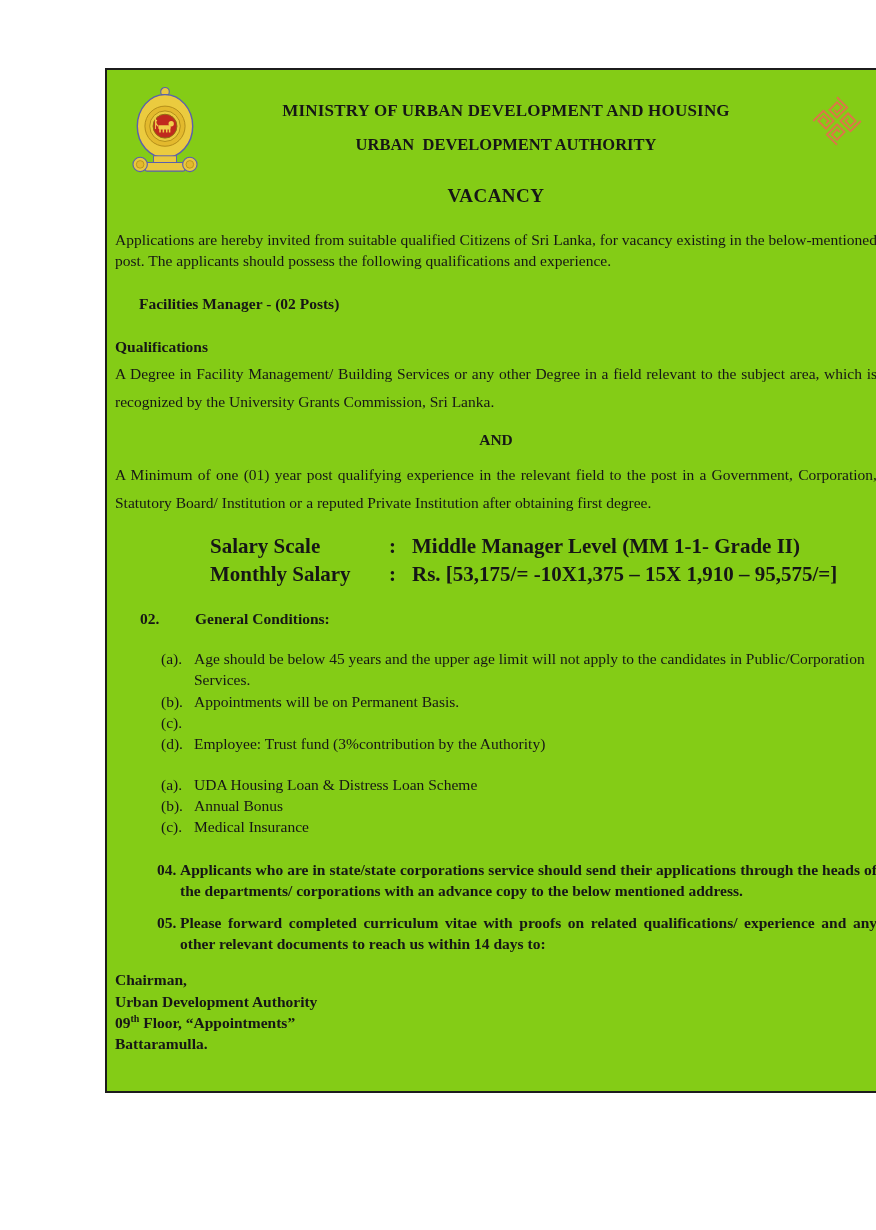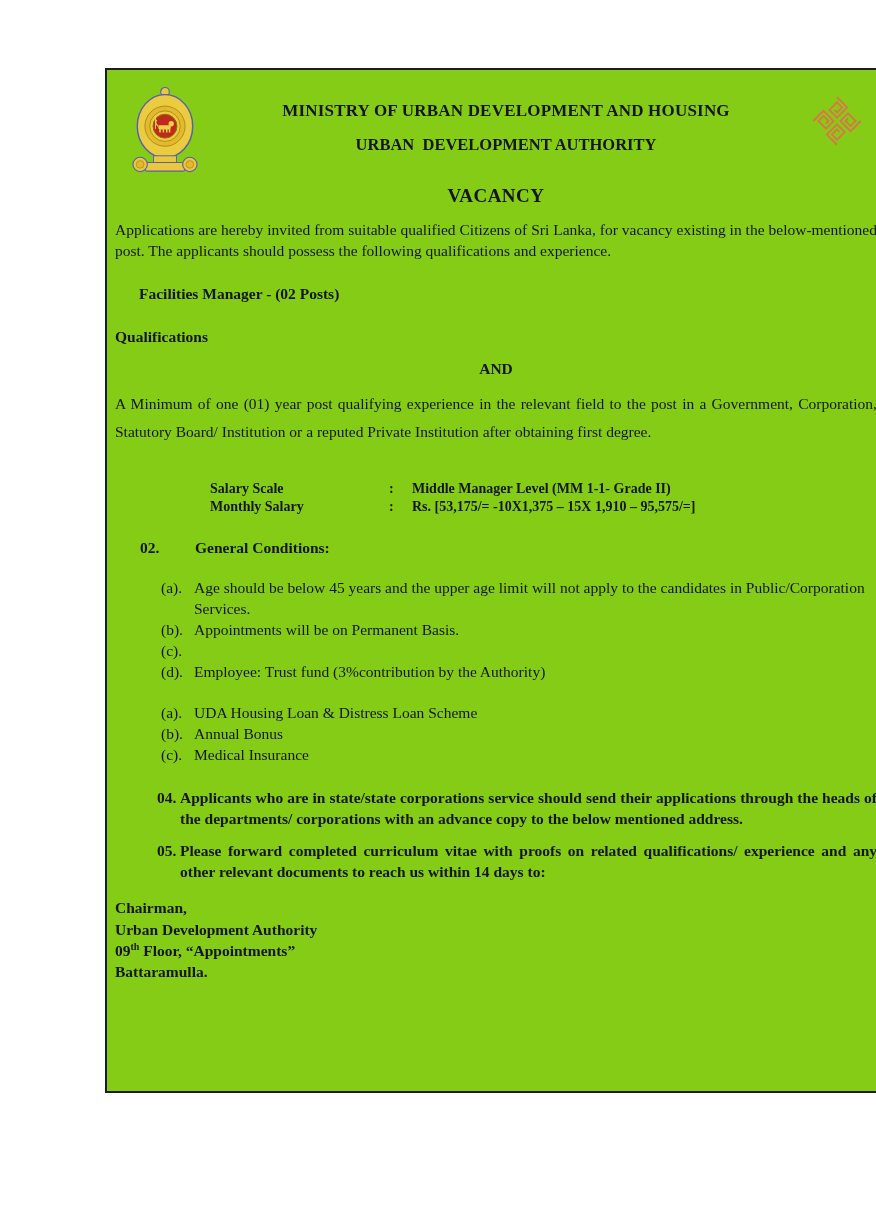--- a/index.html
+++ b/index.html
@@ -56,21 +56,21 @@
     font-size: 19px;
     letter-spacing: 0.5px;
     margin-top: 10px;
   }
   
   .para {
     font-size: 15.5px;
     line-height: 1.36;
   }
   .justified { text-align: justify; }
-  .intro { margin-top: 12px; }
+  .intro { margin-top: 22px; }
   .post-title {
     margin-top: 24px;
     font-weight: bold;
     font-size: 15.5px;
     margin-left: 24px;
   }
   .qual-heading {
     margin-top: 25px;
     font-weight: bold;
     font-size: 15.5px;
@@ -83,24 +83,24 @@
   }
   .and-connector {
     margin-top: 14px;
     text-align: center;
     font-weight: bold;
     font-size: 15.5px;
   }
   .exp-para { margin-top: 12px; }
   
   .salary-table {
-    margin-top: 33px;
+    margin-top: 16px;
     margin-left: 95px;
     font-weight: bold;
-    font-size: 14px;
+    font-size: 21px;
   }
   .salary-row { display: flex; line-height: 1.32; }
   .salary-label { width: 179px; flex: 0 0 179px; }
   .salary-colon { width: 23px; flex: 0 0 23px; }
   .salary-value { flex: 1; }
   
   .section-heading {
     display: flex;
     font-weight: bold;
     font-size: 15.5px;
@@ -191,20 +191,21 @@
       </div>
     </div>
 
     <div class="vacancy-title">VACANCY</div>
 
     <p class="para justified intro">Applications are hereby invited from suitable qualified Citizens of Sri Lanka, for vacancy existing in the below-mentioned post. The applicants should possess the following qualifications and experience.</p>
 
     <p class="post-title">Facilities Manager - (02 Posts)</p>
 
     <p class="qual-heading">Qualifications</p>
+    <p class="wide-para">A Degree in Facility Management/ Building Services or any other Degree in a field relevant to the subject area, which is recognized by the University Grants Commission, Sri Lanka.</p>
     <p class="and-connector">AND</p>
     <p class="wide-para exp-para">A Minimum of one (01) year post qualifying experience in the relevant field to the post in a Government, Corporation, Statutory Board/ Institution or a reputed Private Institution after obtaining first degree.</p>
 
     <div class="salary-table">
       <div class="salary-row">
         <span class="salary-label">Salary Scale</span>
         <span class="salary-colon">:</span>
         <span class="salary-value">Middle Manager Level (MM 1-1- Grade II)</span>
       </div>
       <div class="salary-row">

